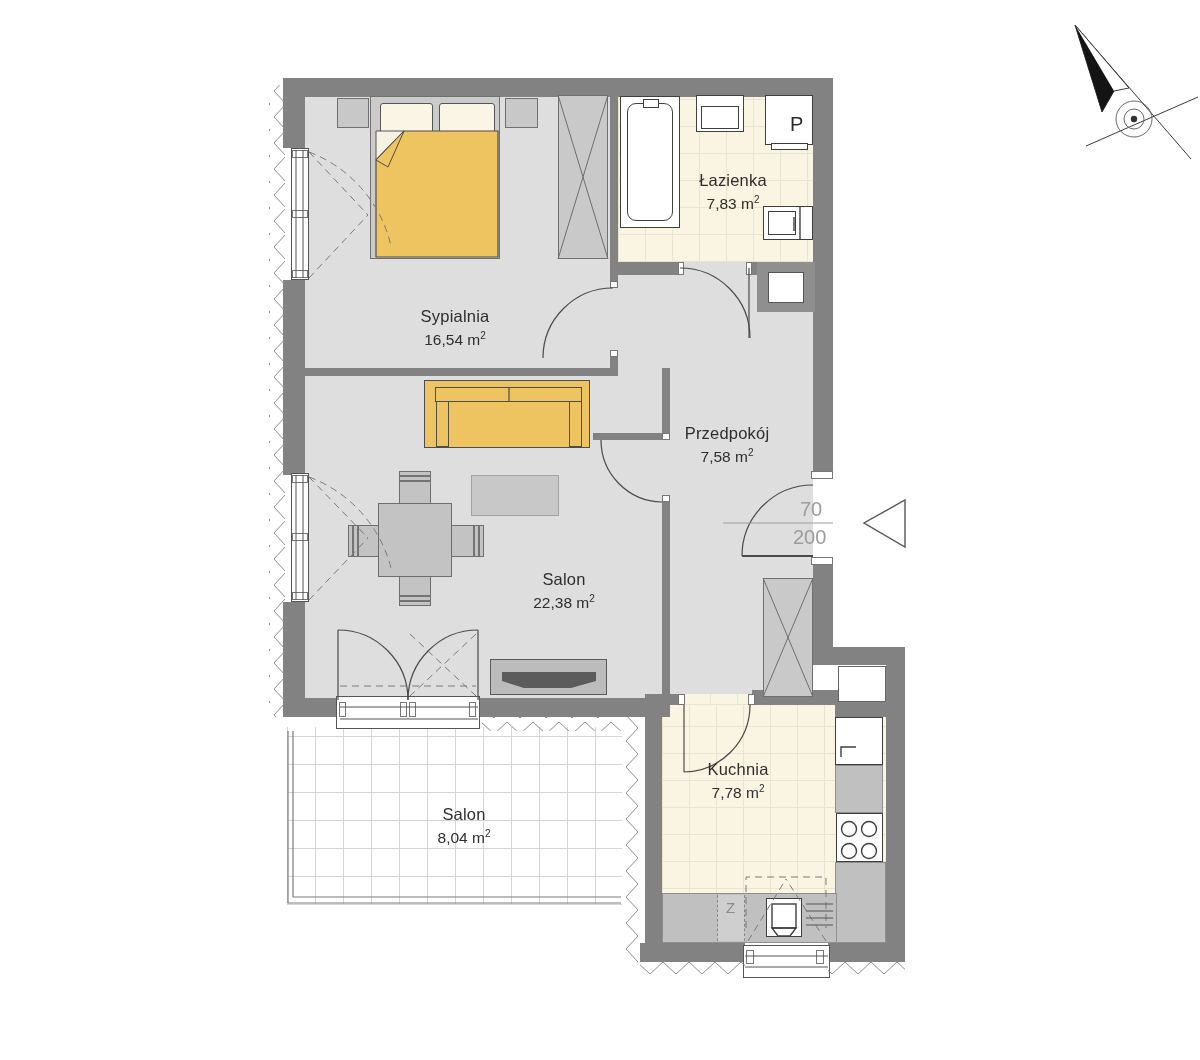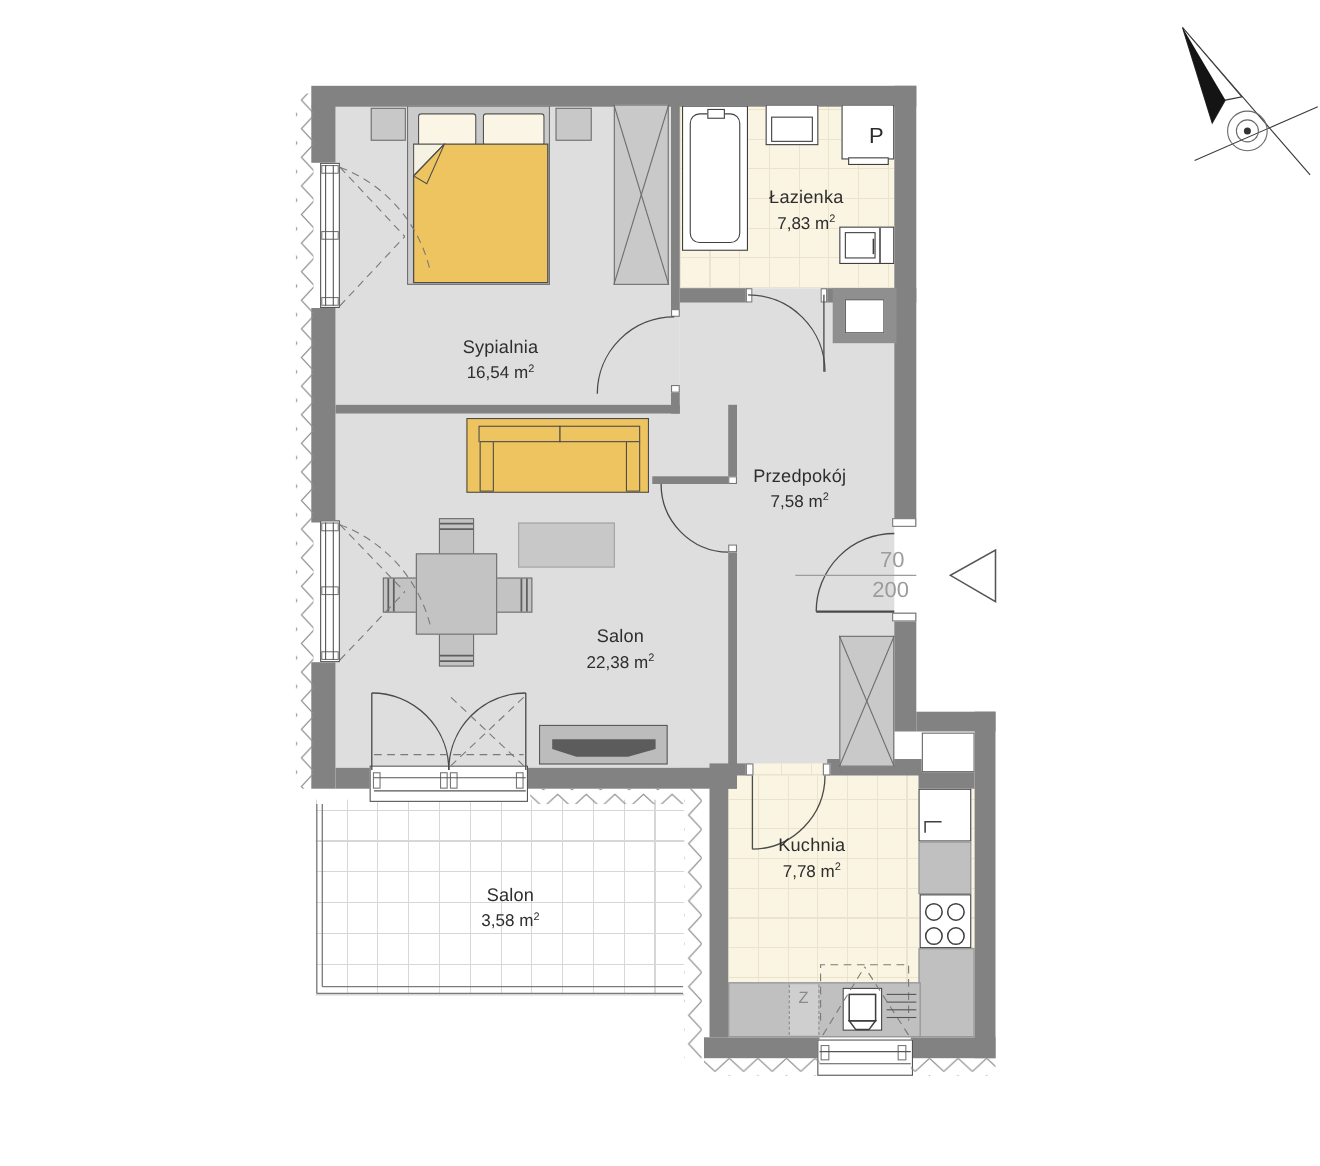--- a/index.html
+++ b/index.html
@@ -277,21 +277,21 @@
   <div class="room-label" style="left:727px;top:445px;">
     <span class="rname">Przedpokój</span>
     <span class="rarea"><span>7,58 m</span><sup>2</sup></span>
   </div>
   <div class="room-label" style="left:564px;top:591px;">
     <span class="rname">Salon</span>
     <span class="rarea"><span>22,38 m</span><sup>2</sup></span>
   </div>
   <div class="room-label" style="left:464px;top:826px;">
     <span class="rname">Salon</span>
-    <span class="rarea"><span>3,58 m</span><sup>2</sup></span>
+    <span class="rarea"><span>8,04 m</span><sup>2</sup></span>
   </div>
   <div class="room-label" style="left:738px;top:781px;">
     <span class="rname">Kuchnia</span>
     <span class="rarea"><span>7,78 m</span><sup>2</sup></span>
   </div>
 
   <div class="dim" style="left:800px;top:498px;"><span>70</span></div>
   <div class="dim" style="left:793px;top:526px;"><span>200</span></div>
 
   <div class="pz" style="left:790px;top:113px;font-size:20px;color:#2b2b2b;"><span>P</span></div>

